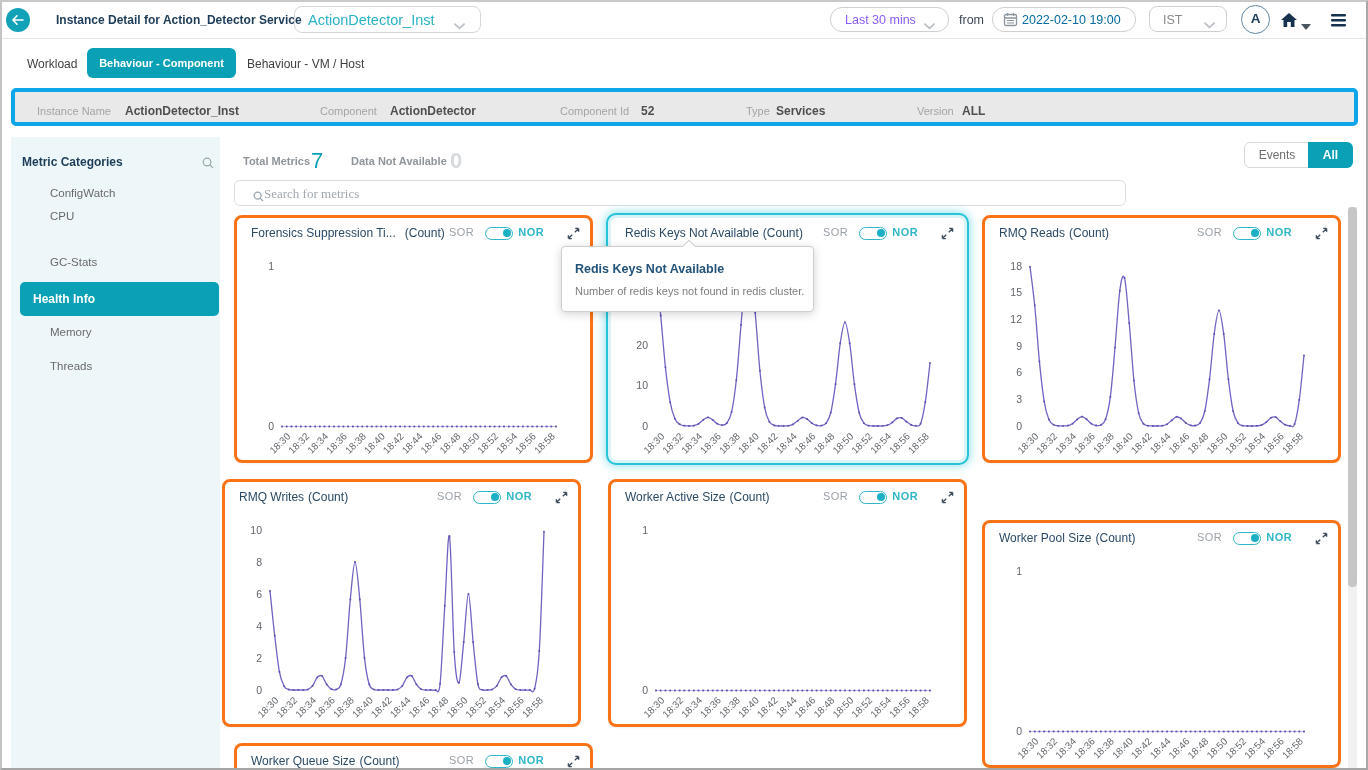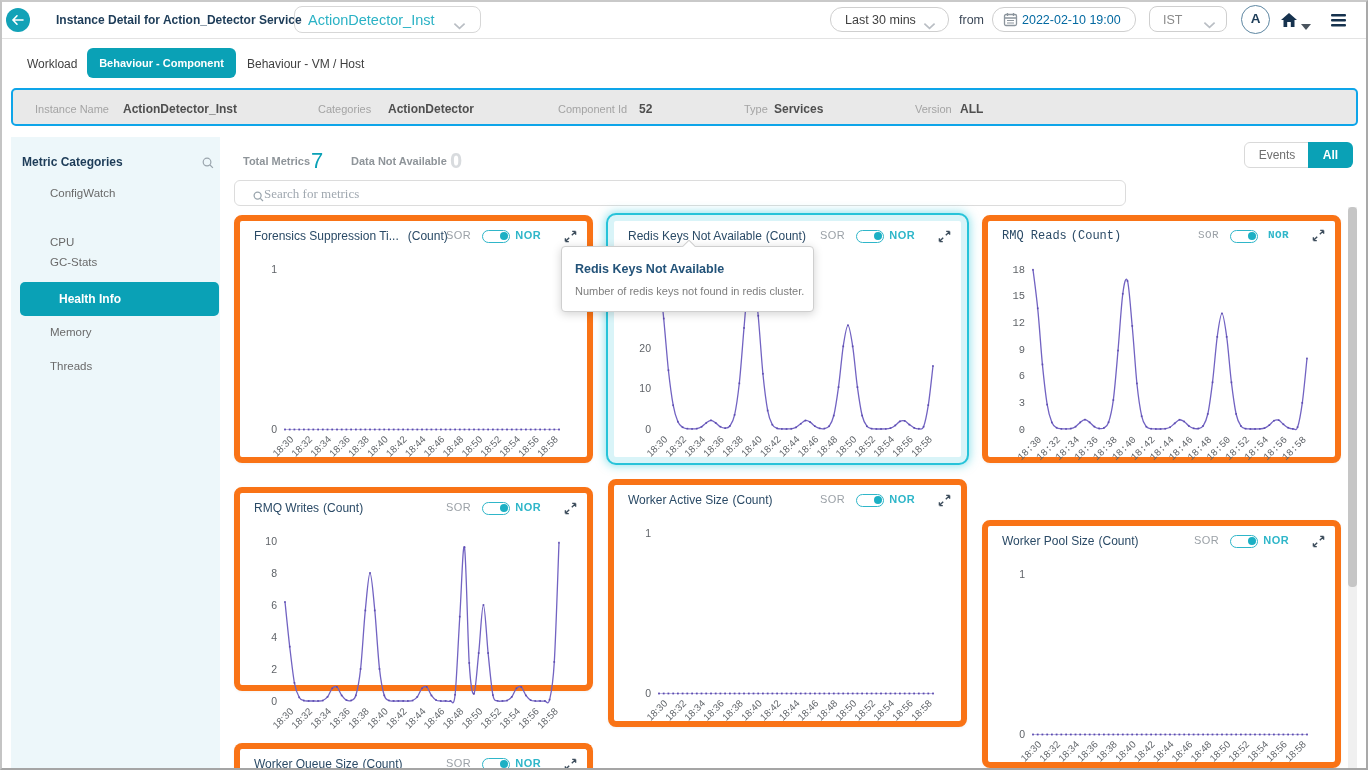--- a/index.html
+++ b/index.html
@@ -6,42 +6,42 @@
 .frame { position:absolute; inset:0; border-top:2px solid #c9c9c9; border-left:2px solid #c4c4c4;
   border-right:2px solid #a9a9a9; border-bottom:2px solid #a5a5a5; pointer-events:none; z-index:99; }
 .hdr { position:absolute; left:2px; right:2px; top:2px; height:37px; background:#fff; border-bottom:1px solid #e3e3e3; }
 .back { position:absolute; left:6px; top:8px; width:24px; height:24px; border-radius:50%; background:#12a2b7; }
 .back svg { position:absolute; left:4px; top:4px; }
 .htitle { position:absolute; left:36px; top:13px; font-size:12px; font-weight:bold; color:#1d3c58;padding-left:20px; }
 .hsel { position:absolute; left:294px; top:6px; width:187px; height:27px; border:1px solid #d7d7d7; border-radius:8px; }
 .hsel span { position:absolute; left:13px; top:5px; font-size:14.5px; color:#2bb2c5; }
 .chev { position:absolute; }
 .box { position:absolute; border:1px solid #cfcfcf; border-radius:12px; background:#fff; }
-.htxt { position:absolute; font-size:12.5px; color:#404040; }
+.htxt { position:absolute; font-size:12.5px; color:#8b5cf6; }
 .tabs-workload { position:absolute; left:27px; top:57px; font-size:12px; color:#3f3f3f; }
 .tab-pill { position:absolute; left:87px; top:48px; width:149px; height:30px; background:#0aa1b6; border-radius:6px;
   color:#fff; font-size:11px; font-weight:bold; text-align:center; line-height:30px; }
 .tabs-vm { position:absolute; left:247px; top:57px; font-size:12px; color:#3f3f3f; }
-.infobar { position:absolute; left:11px; top:88px; width:1347px; height:38px; background:#e9e9e9; border:2px solid #0ea5e9; border-radius:5px; }
+.infobar { position:absolute; left:11px; top:88px; width:1347px; height:38px; background:#e9e9e9; border:4px solid #0ea5e9; border-radius:5px; }
 .ilab { position:absolute; top:13px; font-size:11px; color:#a4a4a4; }
 .ival { position:absolute; top:12px; font-size:12px; font-weight:bold; color:#4f4f4f; }
 .sidebar { position:absolute; left:11px; top:137px; width:209px; height:633px; background:#edf7fa; }
 .stitle { position:absolute; left:22px; top:155px; font-size:12px; font-weight:bold; color:#1d3c58; }
 .sitem { position:absolute; left:50px; font-size:11.5px; color:#6a6a6a; }
 .spill { position:absolute; left:20px; top:282px; width:199px; height:34px; background:#0aa1b6; border-radius:5px;
-  color:#fff; font-weight:bold; font-size:12px; line-height:34px; padding-left:39px; }
+  color:#fff; font-weight:bold; font-size:12px; line-height:34px; padding-left:13px; }
 .tmlab { position:absolute; font-size:11px; font-weight:bold; color:#8e9499; top:155px; }
 .bignum { position:absolute; font-size:22px; top:148px; }
 .seg { position:absolute; left:1244px; top:142px; width:108px; height:26px; border:1px solid #d9d9d9; border-radius:6px; background:#fff; }
 .seg .ev { position:absolute; left:0; top:0; width:64px; height:24px; font-size:12px; color:#6f6f6f; text-align:center; line-height:24px; }
 .seg .all { position:absolute; left:63px; top:-1px; width:45px; height:26px; background:#0aa1b6; border-radius:0 6px 6px 0;
   color:#fff; font-size:12px; font-weight:bold; text-align:center; line-height:26px; }
 .search { position:absolute; left:234px; top:180px; width:892px; height:26px; border:1px solid #dcdcdc; border-radius:6px; background:#fff; }
 .search .ph { position:absolute; left:29px; top:5px; font-family:"Liberation Serif", serif; font-size:13px; color:#a0a8b0; }
-.card { position:absolute; width:359px; background:#fff; border:6px solid #f97316; border-radius:8px; box-shadow:0 1px 3px rgba(0,0,0,0.05); }
+.card { position:absolute; width:359px; background:#fff; border:3px solid #f97316; border-radius:8px; box-shadow:0 1px 3px rgba(0,0,0,0.05); }
 .card.sel { border-color:#d9f4f8; outline:2px solid #27c3d9; box-shadow:0 0 10px 3px rgba(38,198,218,0.5); }
 .chead { position:relative; height:33px; }
 .ctitle { position:absolute; left:14px; top:8px; font-size:12px; color:#2a4a66; }
 .ctitle span { margin-left:4px; }
 .sor { position:absolute; right:116px; top:8px; font-size:11px; color:#9ba1a7; letter-spacing:0.4px; }
 .nor { position:absolute; right:46px; top:8px; font-size:11px; font-weight:bold; color:#2fb6c9; letter-spacing:0.4px; }
 .tgl { position:absolute; right:77px; top:8.5px; width:28px; height:13px; border:1.5px solid #2fb6c9; border-radius:7px; background:#fff; }
 .knob { position:absolute; right:1.5px; top:1px; width:8px; height:8px; border-radius:50%; background:#1cb0c4; }
 .exp { position:absolute; right:10px; top:8px; }
 .chart { position:absolute; left:0; }
@@ -101,37 +101,37 @@
       <rect x="0" y="5" width="15" height="2.6" rx="1"></rect>
       <rect x="0" y="10" width="15" height="2.6" rx="1"></rect>
     </svg></span>
 
 <div class="tabs-workload">Workload</div>
 <div class="tab-pill">Behaviour - Component</div>
 <div class="tabs-vm">Behaviour - VM / Host</div>
 <div class="infobar">
     <span class="ilab" style="left:22px">Instance Name</span>
     <span class="ival" style="left:110px">ActionDetector_Inst</span>
-    <span class="ilab" style="left:305px">Categories</span>
+    <span class="ilab" style="left:305px">Component</span>
     <span class="ival" style="left:375px">ActionDetector</span>
     <span class="ilab" style="left:545px">Component Id</span>
     <span class="ival" style="left:626px">52</span>
     <span class="ilab" style="left:731px">Type</span>
     <span class="ival" style="left:761px">Services</span>
     <span class="ilab" style="left:902px">Version</span>
     <span class="ival" style="left:947px">ALL</span>
   </div>
 <div class="sidebar"></div>
 <div class="stitle">Metric Categories</div>
 <span style="position:absolute;left:202px;top:155px"><svg width="12" height="12" viewBox="0 0 15 15" fill="none" stroke="#9aa5ad" stroke-width="1.5">
       <circle cx="6.3" cy="6.3" r="4.8"></circle>
       <path d="M10 10 L13.6 13.6"></path>
     </svg></span>
 <div class="sitem" style="top:187px">ConfigWatch</div>
-<div class="sitem" style="top:236px">CPU</div>
+<div class="sitem" style="top:210px">CPU</div>
 <div class="sitem" style="top:256px">GC-Stats</div>
 <div class="sitem" style="top:326px">Memory</div>
 <div class="sitem" style="top:360px">Threads</div>
 <div class="spill">Health Info</div>
 <span class="tmlab" style="left:243px">Total Metrics</span>
 <span class="bignum" style="left:311px;color:#0aa1b6">7</span>
 <span class="tmlab" style="left:351px">Data Not Available</span>
 <span class="bignum" style="left:450px;color:#d8dbde;font-weight:bold">0</span>
 <div class="seg">
     <span class="ev">Events</span>
@@ -332,21 +332,21 @@
         <text transform="rotate(-45 205.2 219)" x="205.2" y="219" text-anchor="end">18:46</text>
         <text transform="rotate(-45 224.1 219)" x="224.1" y="219" text-anchor="end">18:48</text>
         <text transform="rotate(-45 243.0 219)" x="243.0" y="219" text-anchor="end">18:50</text>
         <text transform="rotate(-45 261.9 219)" x="261.9" y="219" text-anchor="end">18:52</text>
         <text transform="rotate(-45 280.8 219)" x="280.8" y="219" text-anchor="end">18:54</text>
         <text transform="rotate(-45 299.7 219)" x="299.7" y="219" text-anchor="end">18:56</text>
         <text transform="rotate(-45 318.6 219)" x="318.6" y="219" text-anchor="end">18:58</text>
       </g>
     </svg>
   </div>
-<div class="card" style="left:982px;top:215px;height:248px;font-family:Liberation Mono, monospace;">
+<div class="card" style="left:982px;top:215px;height:248px;">
     <div class="chead">
       <span class="ctitle">RMQ Reads<span>(Count)</span></span>
 <span class="sor">SOR</span>
       <span class="tgl">
         <span class="knob"></span>
       </span>
       <span class="nor">NOR</span>
       <span class="exp"><svg width="13" height="13" viewBox="0 0 13 13" fill="none" stroke="#3d4d5c" stroke-width="1.4">
           <path d="M7.8 5.2 L11.6 1.4 M11.6 1.4 h-3.4 M11.6 1.4 v3.4"></path>
           <path d="M5.2 7.8 L1.4 11.6 M1.4 11.6 h3.4 M1.4 11.6 v-3.4"></path>
@@ -434,21 +434,21 @@
         <text transform="rotate(-45 205.2 219)" x="205.2" y="219" text-anchor="end">18:46</text>
         <text transform="rotate(-45 224.1 219)" x="224.1" y="219" text-anchor="end">18:48</text>
         <text transform="rotate(-45 243.0 219)" x="243.0" y="219" text-anchor="end">18:50</text>
         <text transform="rotate(-45 261.9 219)" x="261.9" y="219" text-anchor="end">18:52</text>
         <text transform="rotate(-45 280.8 219)" x="280.8" y="219" text-anchor="end">18:54</text>
         <text transform="rotate(-45 299.7 219)" x="299.7" y="219" text-anchor="end">18:56</text>
         <text transform="rotate(-45 318.6 219)" x="318.6" y="219" text-anchor="end">18:58</text>
       </g>
     </svg>
   </div>
-<div class="card" style="left:234px;top:479px;height:204px;margin-top:8px;">
+<div class="card" style="left:222px;top:479px;height:248px;">
     <div class="chead">
       <span class="ctitle">RMQ Writes<span>(Count)</span></span>
 <span class="sor">SOR</span>
       <span class="tgl">
         <span class="knob"></span>
       </span>
       <span class="nor">NOR</span>
       <span class="exp"><svg width="13" height="13" viewBox="0 0 13 13" fill="none" stroke="#3d4d5c" stroke-width="1.4">
           <path d="M7.8 5.2 L11.6 1.4 M11.6 1.4 h-3.4 M11.6 1.4 v3.4"></path>
           <path d="M5.2 7.8 L1.4 11.6 M1.4 11.6 h3.4 M1.4 11.6 v-3.4"></path>

